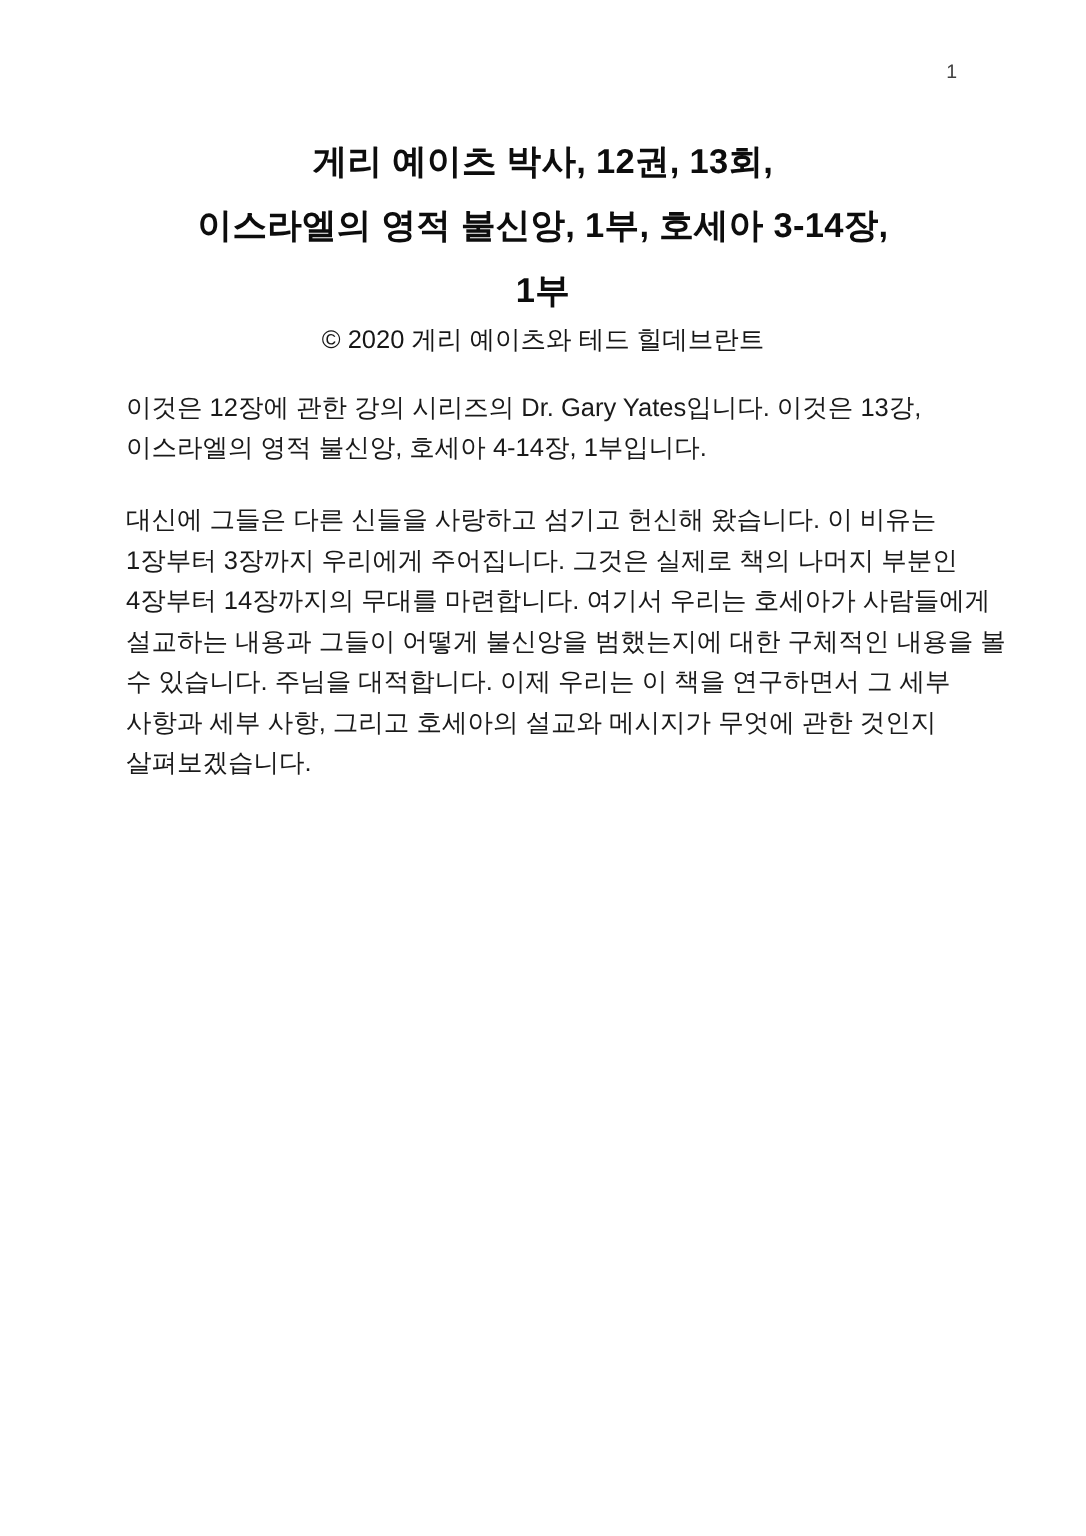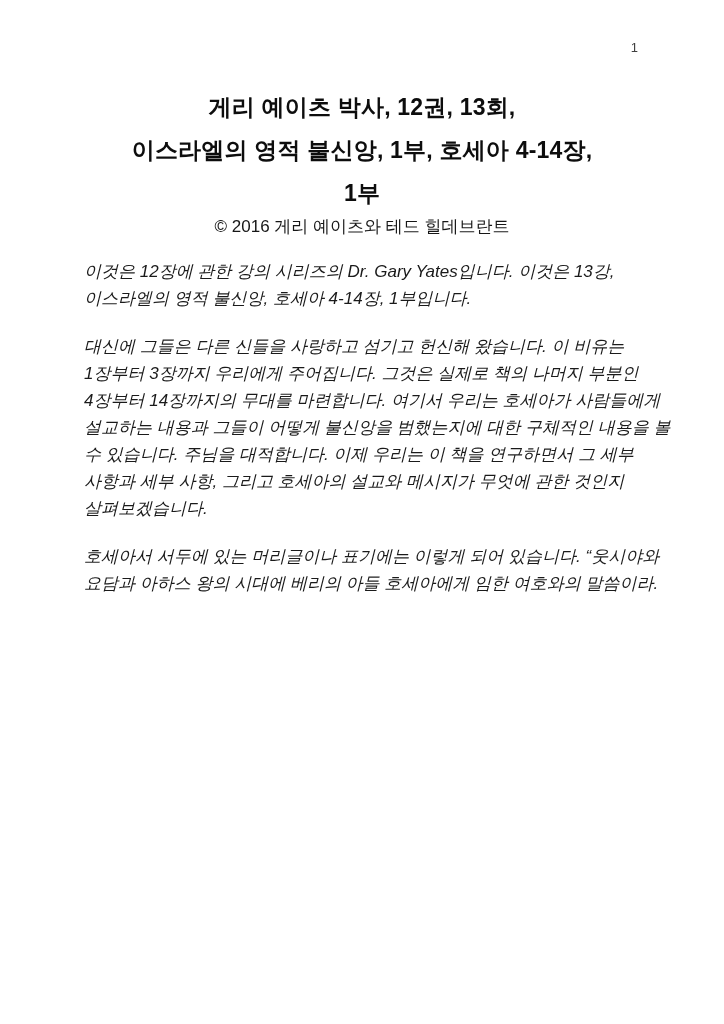--- a/index.html
+++ b/index.html
@@ -46,43 +46,40 @@
   }
   .body-text {
     margin: 19px 84px 0 84px;
   }
   .body-text p {
     margin: 0 0 21px 0;
     font-size: 17px;
     line-height: 27px;
     white-space: pre;
     color: #1a1a1a;
-    font-style: italic;
   }
 </style>
 </head>
 <body>
 
 <div class="page">
 
   <div class="page-number">1</div>
 
   <h1 class="doc-title">게리 예이츠 박사, 12권, 13회,
-이스라엘의 영적 불신앙, 1부, 호세아 4-14장,
+이스라엘의 영적 불신앙, 1부, 호세아 3-14장,
 1부</h1>
 
-  <div class="copyright">© 2016 게리 예이츠와 테드 힐데브란트</div>
+  <div class="copyright">© 2020 게리 예이츠와 테드 힐데브란트</div>
 
   <div class="body-text">
     <p>이것은 12장에 관한 강의 시리즈의 Dr. Gary Yates입니다. 이것은 13강,
 이스라엘의 영적 불신앙, 호세아 4-14장, 1부입니다.</p>
     <p>대신에 그들은 다른 신들을 사랑하고 섬기고 헌신해 왔습니다. 이 비유는
 1장부터 3장까지 우리에게 주어집니다. 그것은 실제로 책의 나머지 부분인
 4장부터 14장까지의 무대를 마련합니다. 여기서 우리는 호세아가 사람들에게
 설교하는 내용과 그들이 어떻게 불신앙을 범했는지에 대한 구체적인 내용을 볼
 수 있습니다. 주님을 대적합니다. 이제 우리는 이 책을 연구하면서 그 세부
 사항과 세부 사항, 그리고 호세아의 설교와 메시지가 무엇에 관한 것인지
 살펴보겠습니다.</p>
-    <p>호세아서 서두에 있는 머리글이나 표기에는 이렇게 되어 있습니다. “웃시야와
-요담과 아하스 왕의 시대에 베리의 아들 호세아에게 임한 여호와의 말씀이라.</p>
   </div>
 
 </div>
 
 </body></html>

